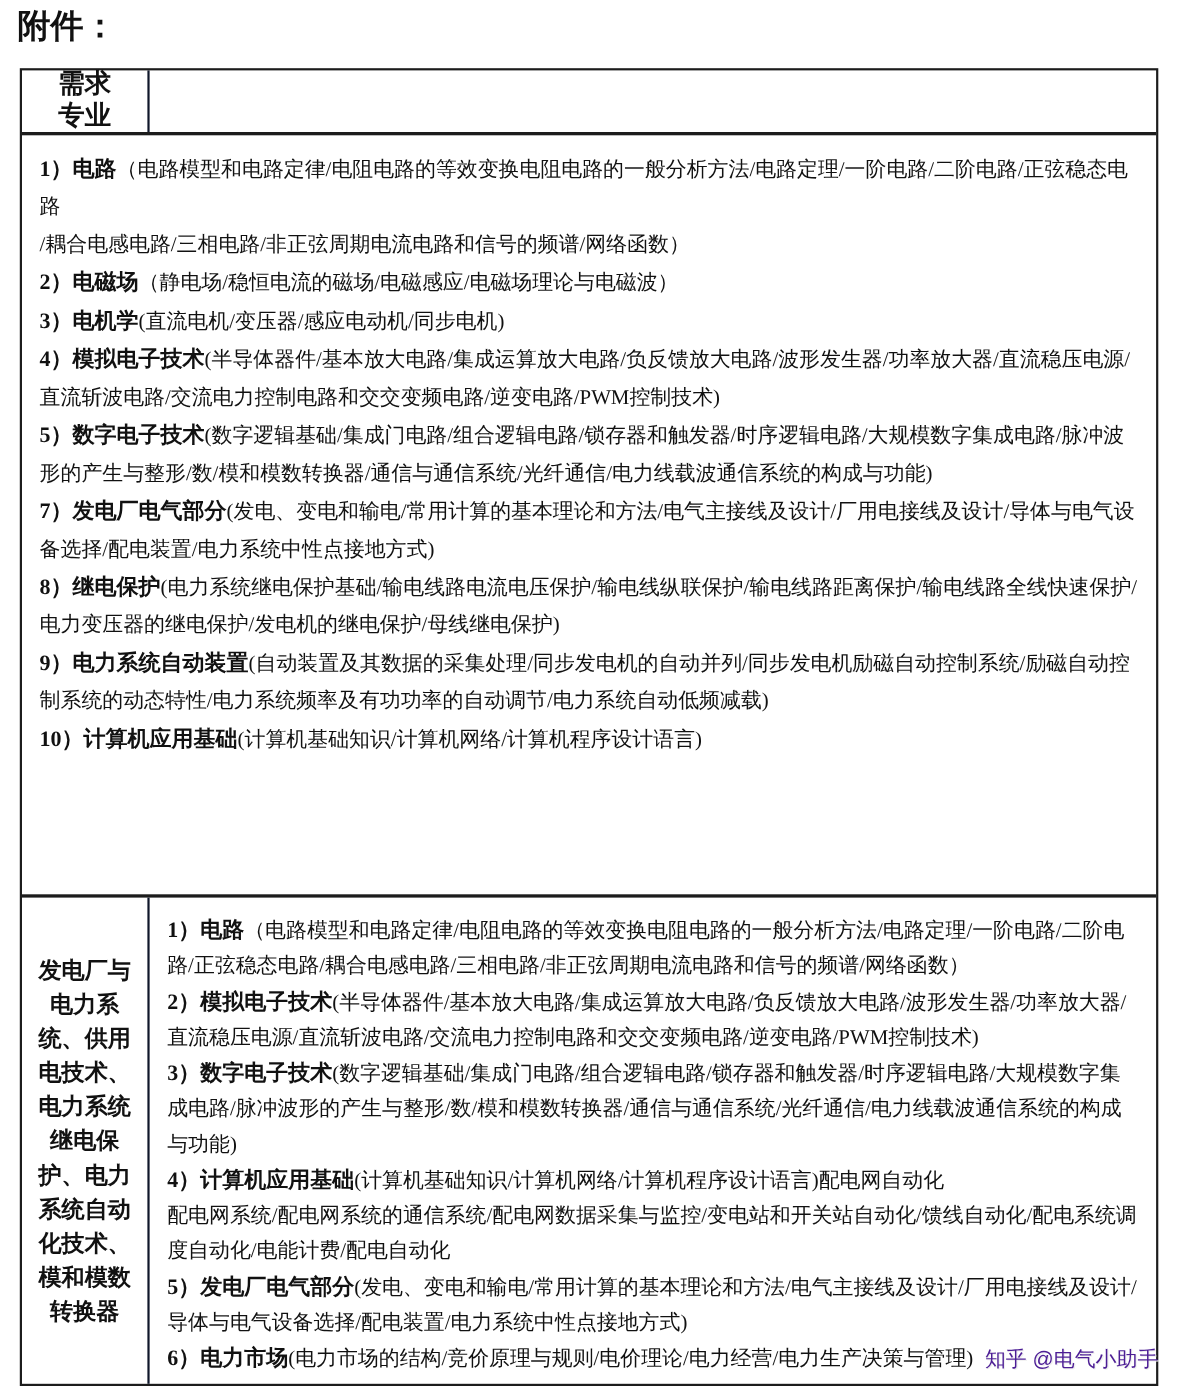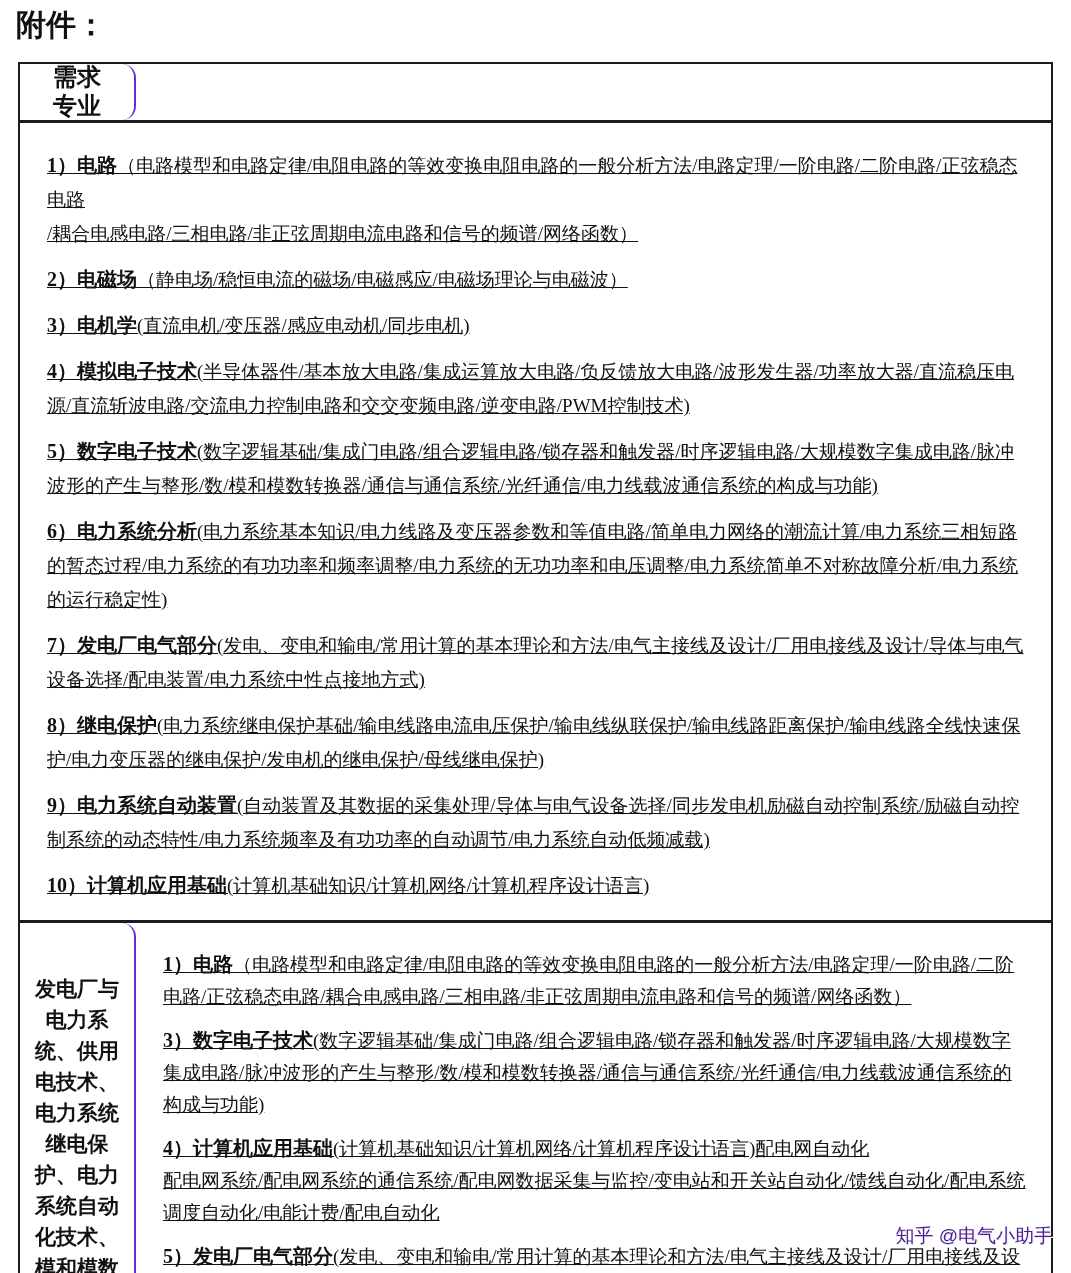--- a/index.html
+++ b/index.html
@@ -17,38 +17,38 @@
     margin-left:18px;width:1035px;
     border:2px solid #1c1c1c;
     box-sizing:border-box;
     background:#fff;
   }
   .tr{display:flex;}
   .tr.header{border-bottom:3px solid #1c1c1c;}
   .tr.r1{border-bottom:3px solid #1c1c1c;}
   .c1{
     width:116px;flex:0 0 116px;
-    border-right:2px solid #6d28d9;
+    border-right:2px solid #0f172a;
     display:flex;flex-direction:column;align-items:center;justify-content:center;
-    text-align:center;box-sizing:border-box;border-radius:14px;
+    text-align:center;box-sizing:border-box;
   }
   .c2{flex:1;box-sizing:border-box;}
   .header .c1{font-weight:bold;font-size:24px;line-height:29px;height:56px;}
   .header .c2{
     display:flex;align-items:center;justify-content:center;
     font-weight:bold;font-size:25px;height:56px;
   }
   .major{
     font-weight:bold;font-size:21px;line-height:31px;
     padding:0 5px;white-space:pre-wrap;
   }
   .items{padding:14px 14px 6px 16px;}
   .r1 .items{min-height:690px;}
   .r2 .items{min-height:414px;}
-  .item{margin:11px;font-size:19px;text-decoration:underline;}
+  .item{margin:0;font-size:19px;}
   .r1 .item{line-height:34px;}
   .r2 .item{line-height:32px;}
   .item .num,.item .ttl{font-weight:bold;font-size:20px;}
   .item .desc{white-space:pre-wrap;}
   .watermark{
     position:absolute;right:18px;bottom:24px;
     font-size:19px;color:#4c1d95;
     font-family:"Liberation Sans","DejaVu Sans",sans-serif;
     text-shadow:1px 1px 0 #efefef;
     pointer-events:none;
@@ -67,34 +67,34 @@
   </div>
 
   <div class="tr r1">
     <div class="c2 items">
       <p class="item"><span class="num">1）</span><span class="ttl">电路</span><span class="desc">（电路模型和电路定律/电阻电路的等效变换电阻电路的一般分析方法/电路定理/一阶电路/二阶电路/正弦稳态电路
 /耦合电感电路/三相电路/非正弦周期电流电路和信号的频谱/网络函数）</span></p>
       <p class="item"><span class="num">2）</span><span class="ttl">电磁场</span><span class="desc">（静电场/稳恒电流的磁场/电磁感应/电磁场理论与电磁波）</span></p>
       <p class="item"><span class="num">3）</span><span class="ttl">电机学</span><span class="desc">(直流电机/变压器/感应电动机/同步电机)</span></p>
       <p class="item"><span class="num">4）</span><span class="ttl">模拟电子技术</span><span class="desc">(半导体器件/基本放大电路/集成运算放大电路/负反馈放大电路/波形发生器/功率放大器/直流稳压电源/直流斩波电路/交流电力控制电路和交交变频电路/逆变电路/PWM控制技术)</span></p>
       <p class="item"><span class="num">5）</span><span class="ttl">数字电子技术</span><span class="desc">(数字逻辑基础/集成门电路/组合逻辑电路/锁存器和触发器/时序逻辑电路/大规模数字集成电路/脉冲波形的产生与整形/数/模和模数转换器/通信与通信系统/光纤通信/电力线载波通信系统的构成与功能)</span></p>
-      <p class="item"><span class="num">6）</span><span class="ttl">电力系统分析</span><span class="desc">(电力系统基本知识/电力线路及变压器参数和等值电路/简单电力网络的潮流计算/电力系统三相短路的暂态过程/电力系统的有功功率和频率调整/电力系统的无功功率和电压调整/电力系统简单不对称故障分析/电力系统的运行稳定性)</span></p>
       <p class="item"><span class="num">7）</span><span class="ttl">发电厂电气部分</span><span class="desc">(发电、变电和输电/常用计算的基本理论和方法/电气主接线及设计/厂用电接线及设计/导体与电气设备选择/配电装置/电力系统中性点接地方式)</span></p>
       <p class="item"><span class="num">8）</span><span class="ttl">继电保护</span><span class="desc">(电力系统继电保护基础/输电线路电流电压保护/输电线纵联保护/输电线路距离保护/输电线路全线快速保护/电力变压器的继电保护/发电机的继电保护/母线继电保护)</span></p>
-      <p class="item"><span class="num">9）</span><span class="ttl">电力系统自动装置</span><span class="desc">(自动装置及其数据的采集处理/导体与电气设备选择/同步发电机励磁自动控制系统/励磁自动控制系统的动态特性/电力系统频率及有功功率的自动调节/电力系统自动低频减载)</span></p>
+      <p class="item"><span class="num">9）</span><span class="ttl">电力系统自动装置</span><span class="desc">(自动装置及其数据的采集处理/同步发电机的自动并列/同步发电机励磁自动控制系统/励磁自动控制系统的动态特性/电力系统频率及有功功率的自动调节/电力系统自动低频减载)</span></p>
       <p class="item"><span class="num">10）</span><span class="ttl">计算机应用基础</span><span class="desc">(计算机基础知识/计算机网络/计算机程序设计语言)</span></p>
     </div>
   </div>
 
   <div class="tr r2">
     <div class="c1">
       <div class="major">发电厂与电力系统、供用电技术、电力系统继电保护、电力系统自动化技术、模和模数转换器</div>
     </div>
     <div class="c2 items">
       <p class="item"><span class="num">1）</span><span class="ttl">电路</span><span class="desc">（电路模型和电路定律/电阻电路的等效变换电阻电路的一般分析方法/电路定理/一阶电路/二阶电路/正弦稳态电路/耦合电感电路/三相电路/非正弦周期电流电路和信号的频谱/网络函数）</span></p>
+      <p class="item"><span class="num">2）</span><span class="ttl">模拟电子技术</span><span class="desc">(半导体器件/基本放大电路/集成运算放大电路/负反馈放大电路/波形发生器/功率放大器/直流稳压电源/直流斩波电路/交流电力控制电路和交交变频电路/逆变电路/PWM控制技术)</span></p>
       <p class="item"><span class="num">3）</span><span class="ttl">数字电子技术</span><span class="desc">(数字逻辑基础/集成门电路/组合逻辑电路/锁存器和触发器/时序逻辑电路/大规模数字集成电路/脉冲波形的产生与整形/数/模和模数转换器/通信与通信系统/光纤通信/电力线载波通信系统的构成与功能)</span></p>
       <p class="item"><span class="num">4）</span><span class="ttl">计算机应用基础</span><span class="desc">(计算机基础知识/计算机网络/计算机程序设计语言)配电网自动化
 配电网系统/配电网系统的通信系统/配电网数据采集与监控/变电站和开关站自动化/馈线自动化/配电系统调度自动化/电能计费/配电自动化</span></p>
       <p class="item"><span class="num">5）</span><span class="ttl">发电厂电气部分</span><span class="desc">(发电、变电和输电/常用计算的基本理论和方法/电气主接线及设计/厂用电接线及设计/导体与电气设备选择/配电装置/电力系统中性点接地方式)</span></p>
       <p class="item"><span class="num">6）</span><span class="ttl">电力市场</span><span class="desc">(电力市场的结构/竞价原理与规则/电价理论/电力经营/电力生产决策与管理)</span></p>
     </div>
   </div>
 
 </div>
 

